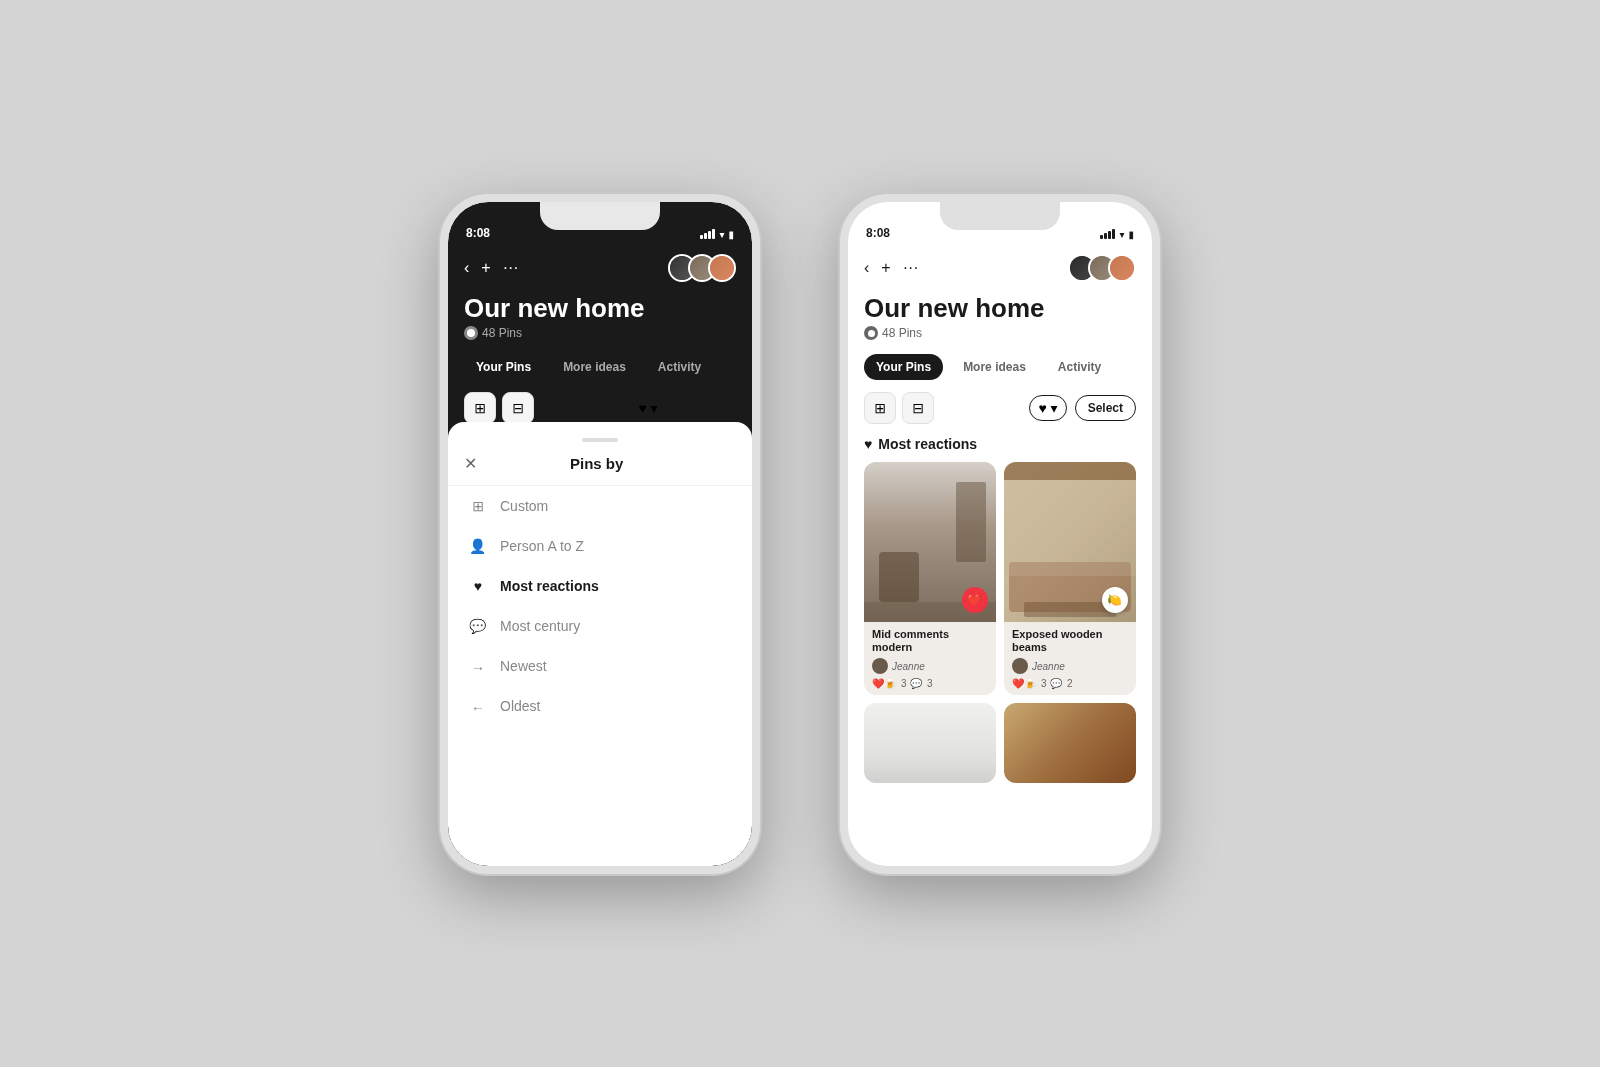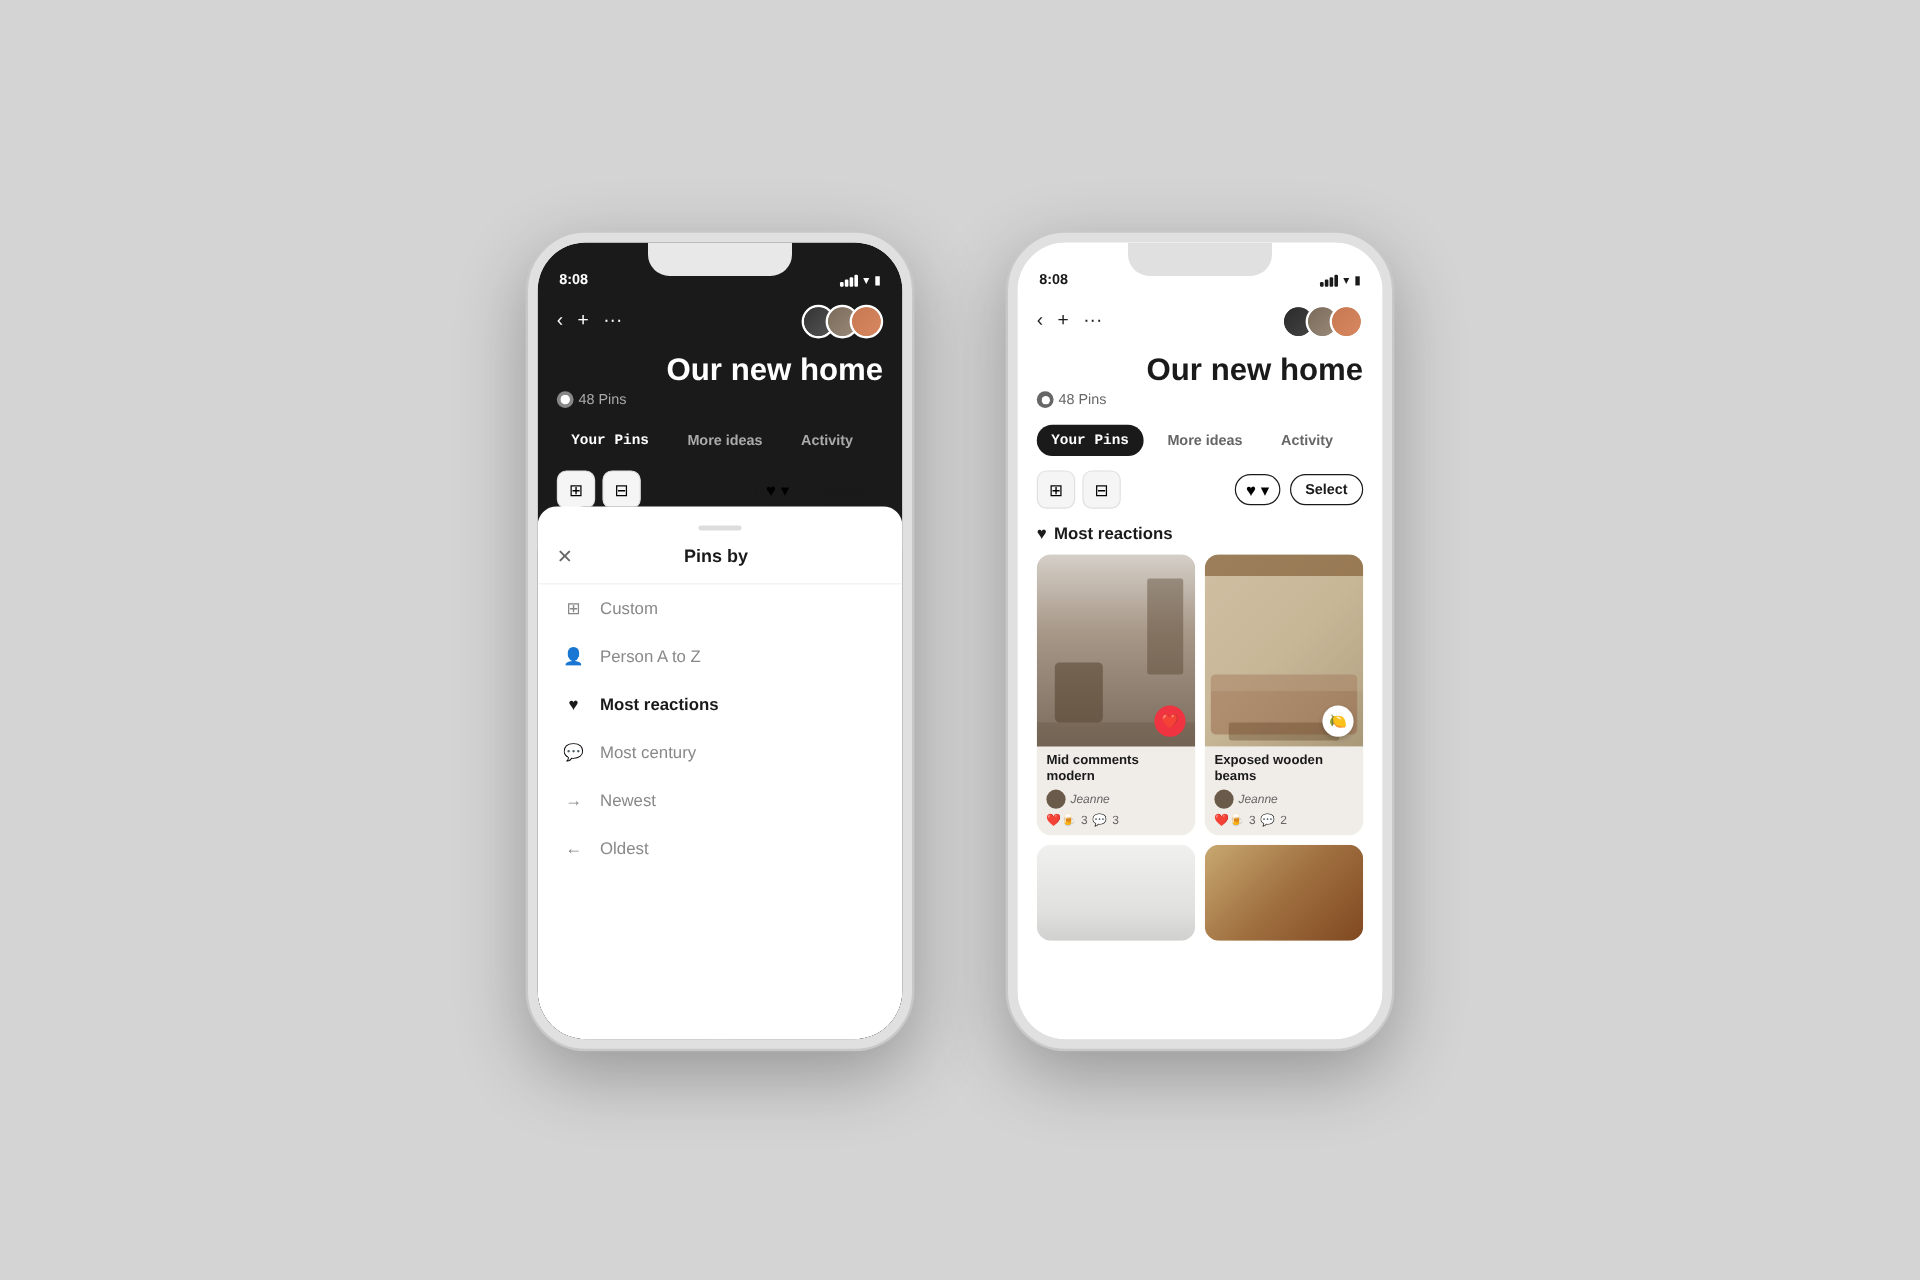--- a/index.html
+++ b/index.html
@@ -125,21 +125,20 @@
     
     .board-header {
       padding: 4px 16px 8px;
       flex-shrink: 0;
     }
     .board-title {
       font-size: 26px;
       font-weight: 800;
       color: #1a1a1a;
       line-height: 1.1;
-      text-align: right;
     }
     .board-meta {
       display: flex;
       align-items: center;
       gap: 4px;
       margin-top: 4px;
     }
     .lock-icon {
       width: 14px;
       height: 14px;
@@ -165,21 +164,20 @@
       padding: 6px 12px;
       border-radius: 20px;
       font-size: 12px;
       font-weight: 600;
       cursor: pointer;
       border: none;
     }
     .tab.active {
       background: #1a1a1a;
       color: #fff;
-      font-family: Liberation Mono, monospace;
     }
     .tab.inactive {
       background: transparent;
       color: #666;
     }
 
     
     .toolbar {
       display: flex;
       align-items: center;

